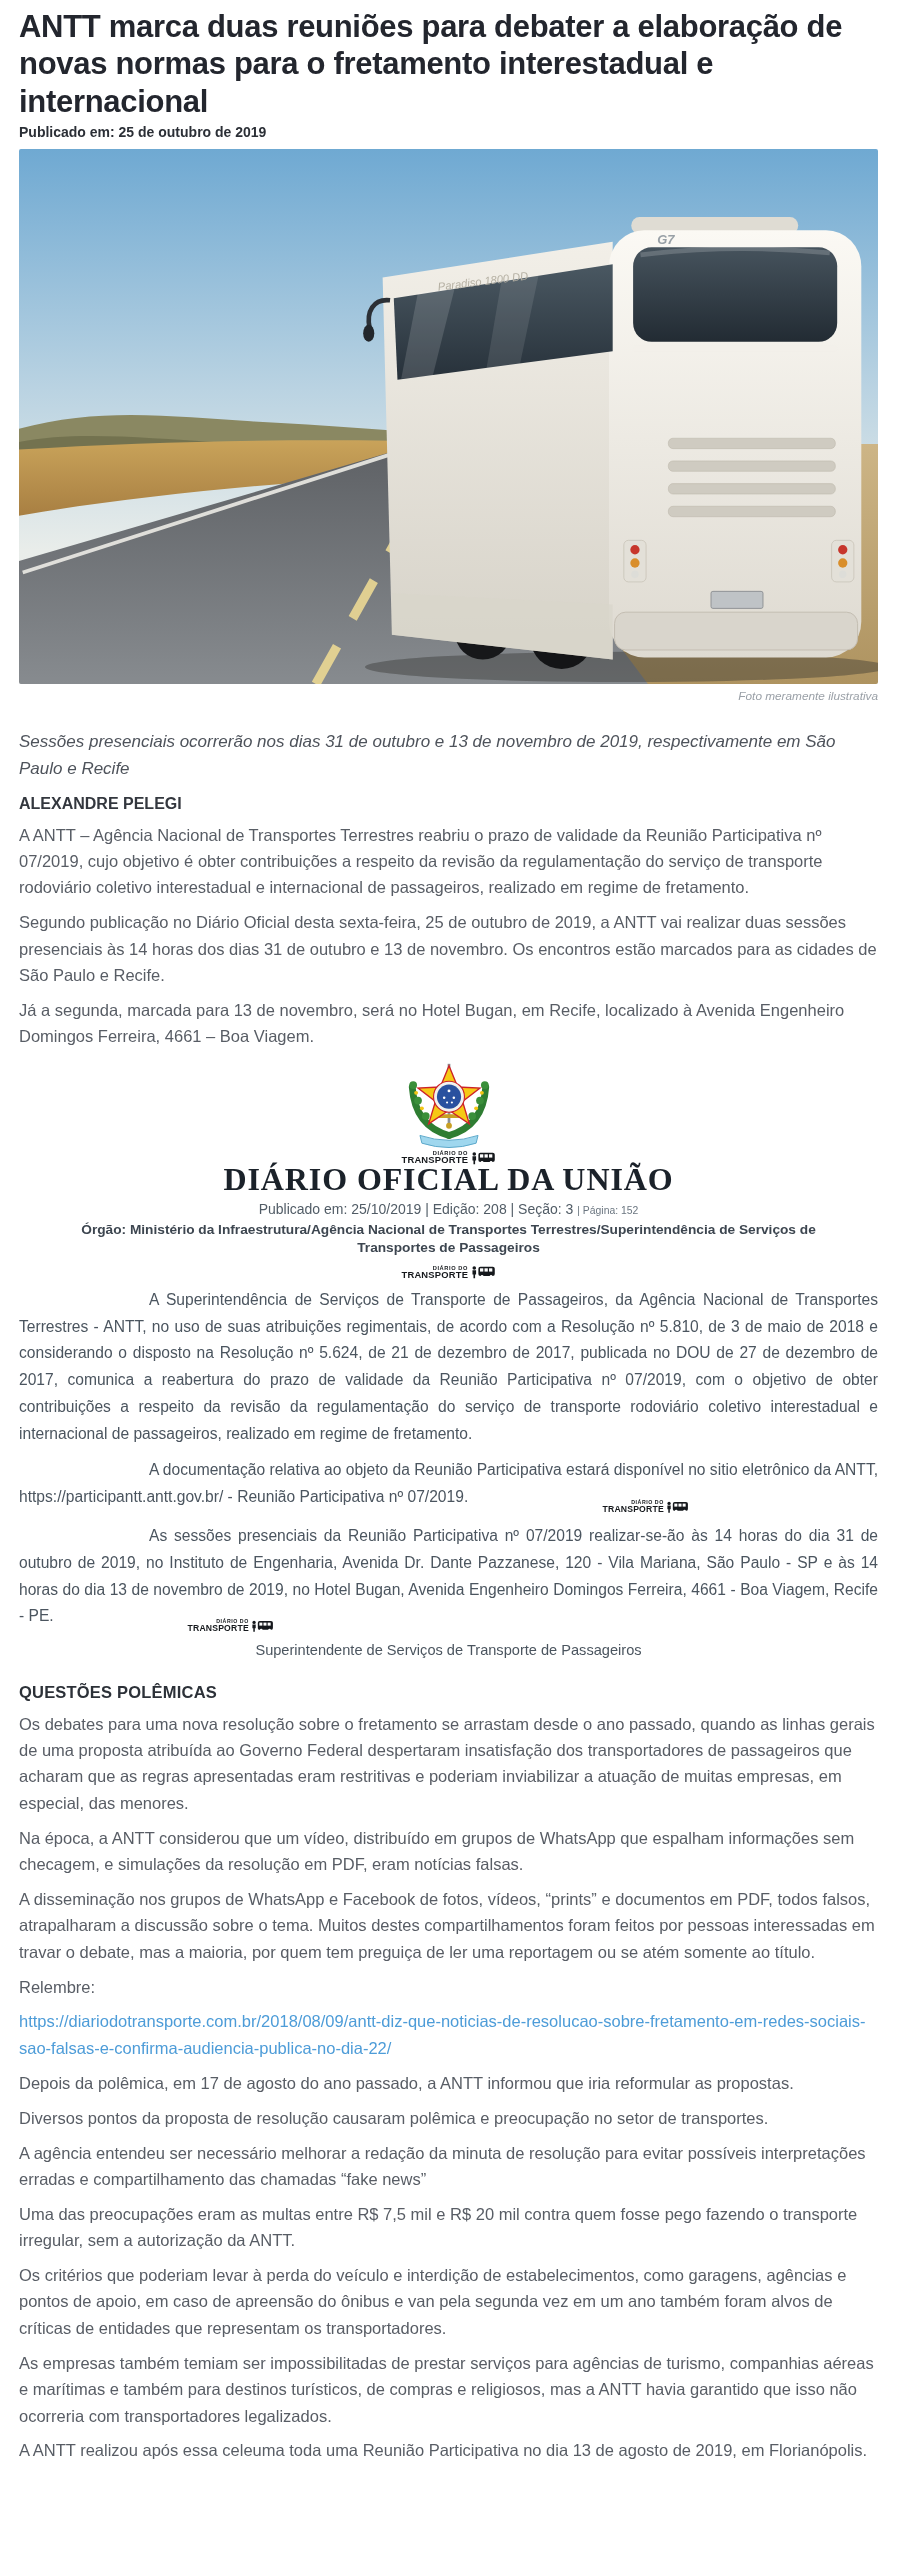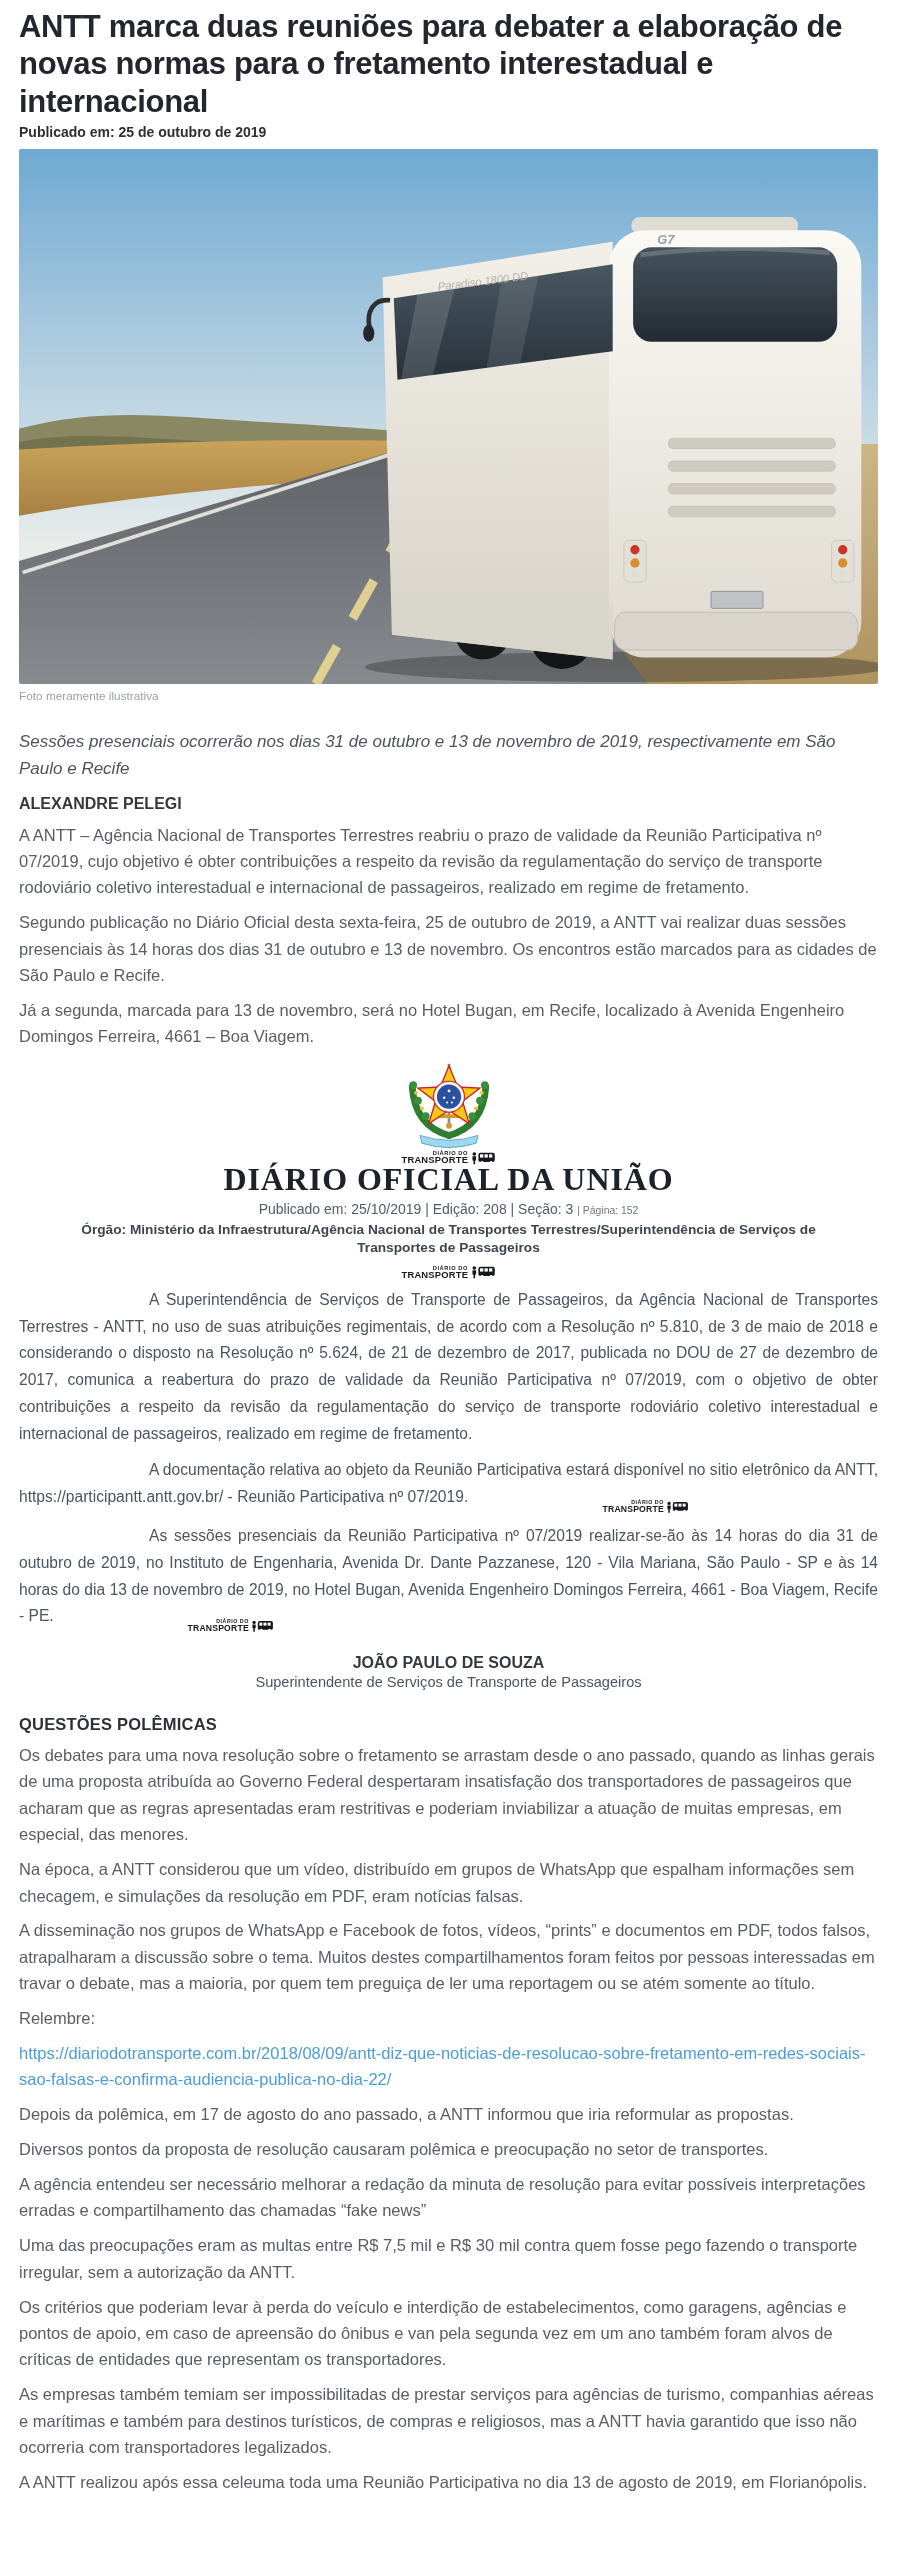--- a/index.html
+++ b/index.html
@@ -4,21 +4,21 @@
 <style>
   html,body{margin:0;padding:0;background:#ffffff;}
   body{font-family:"Liberation Sans","DejaVu Sans",sans-serif;color:#55595f;min-height:2576px;}
   .page{width:897px;margin:0 auto;padding:7.6px 19px 17px;box-sizing:border-box;}
 
   h1.title{font-size:31px;line-height:1.21;font-weight:700;color:#23262e;letter-spacing:-0.3px;margin:0 0 3.8px;}
   .pub{font-size:14px;font-weight:700;color:#2b2f36;margin:0 0 9.4px;}
 
   figure.photo{margin:0;}
   figure.photo svg{display:block;width:100%;height:535px;border-radius:1.9px;}
-  figcaption{font-size:11.8px;color:#9aa0a7;text-align:left;margin-top:4.7px;}
+  figcaption{font-size:11.8px;color:#9aa0a7;text-align:right;margin-top:4.7px;font-style:italic;}
 
   p{margin:8.5px 0;}
   .lead{font-style:italic;font-size:17px;color:#4e535b;line-height:1.6;margin-top:24.6px;}
   .byline{font-weight:700;font-size:16px;color:#33373e;margin-top:13.2px;}
   .bodyp{font-size:16.5px;line-height:1.6;color:#585d65;}
   mark.hl{background:#F2A33C;color:#3f3a30;padding:0 1.9px;}
 
   
   .dou{text-align:center;margin-top:7.6px;}
   .arms{display:block;margin:0 auto;}
@@ -260,34 +260,33 @@
             <path d="M1.8,6 L6.2,6 L6.2,11 L5,11 L5,15.5 L3,15.5 L3,11 L1.8,11 Z" fill="#15181C"></path>
             <rect x="9" y="1.5" width="20" height="11.5" rx="2.5" fill="#15181C"></rect>
             <rect x="11" y="3.5" width="4" height="4" fill="#fff"></rect>
             <rect x="16.5" y="3.5" width="4" height="4" fill="#fff"></rect>
             <rect x="22" y="3.5" width="4" height="4" fill="#fff"></rect>
             <circle cx="13.5" cy="13.5" r="1.8" fill="#fff"></circle>
             <circle cx="24.5" cy="13.5" r="1.8" fill="#fff"></circle>
           </svg>
         </span></p>
 
-    <p class="sig-name">JOÃO PAULO DE SOUZA</p>
     <p class="sig-role">Superintendente de Serviços de Transporte de Passageiros</p>
   </section>
 
   <section>
     <h4 class="qp-heading">QUESTÕES POLÊMICAS</h4>
     <p class="bodyp">Os debates para uma nova resolução sobre o fretamento se arrastam desde o ano passado, quando as linhas gerais de uma proposta atribuída ao Governo Federal despertaram insatisfação dos transportadores de passageiros que acharam que as regras apresentadas eram restritivas e poderiam inviabilizar a atuação de muitas empresas, em especial, das menores.</p>
     <p class="bodyp">Na época, a ANTT considerou que um vídeo, distribuído em grupos de WhatsApp que espalham informações sem checagem, e simulações da resolução em PDF, eram notícias falsas.</p>
     <p class="bodyp">A disseminação nos grupos de WhatsApp e Facebook de fotos, vídeos, “prints” e documentos em PDF, todos falsos, atrapalharam a discussão sobre o tema. Muitos destes compartilhamentos foram feitos por pessoas interessadas em travar o debate, mas a maioria, por quem tem preguiça de ler uma reportagem ou se atém somente ao título.</p>
     <p class="bodyp">Relembre:</p>
     <p class="linkp"><a href="#" title="https://diariodotransporte.com.br/2018/08/09/antt-diz-que-noticias-de-resolucao-sobre-fretamento-em-redes-sociais-sao-falsas-e-confirma-audiencia-publica-no-dia-22/">https://diariodotransporte.com.br/2018/08/09/antt-diz-que-noticias-de-resolucao-sobre-fretamento-em-redes-sociais-sao-falsas-e-confirma-audiencia-publica-no-dia-22/</a></p>
     <p class="bodyp">Depois da polêmica, em 17 de agosto do ano passado, a ANTT informou que iria reformular as propostas.</p>
     <p class="bodyp">Diversos pontos da proposta de resolução causaram polêmica e preocupação no setor de transportes.</p>
     <p class="bodyp"><span>A agência entendeu ser necessário melhorar a redação da minuta de resolução para evitar possíveis interpretações erradas e compartilhamento das chamadas “</span><span class="fake-it">fake news</span><span>”</span></p>
-    <p class="bodyp">Uma das preocupações eram as multas entre R$ 7,5 mil e R$ 30 mil contra quem fosse pego fazendo o transporte irregular, sem a autorização da ANTT.</p>
+    <p class="bodyp">Uma das preocupações eram as multas entre R$ 7,5 mil e R$ 20 mil contra quem fosse pego fazendo o transporte irregular, sem a autorização da ANTT.</p>
     <p class="bodyp">Os critérios que poderiam levar à perda do veículo e interdição de estabelecimentos, como garagens, agências e pontos de apoio, em caso de apreensão do ônibus e van pela segunda vez em um ano também foram alvos de críticas de entidades que representam os transportadores.</p>
     <p class="bodyp">As empresas também temiam ser impossibilitadas de prestar serviços para agências de turismo, companhias aéreas e marítimas e também para destinos turísticos, de compras e religiosos, mas a ANTT havia garantido que isso não ocorreria com transportadores legalizados.</p>
     <p class="bodyp">A ANTT realizou após essa celeuma toda uma Reunião Participativa no dia 13 de agosto de 2019, em Florianópolis.</p>
   </section>
 
 </main>
 
 
 </body></html>

